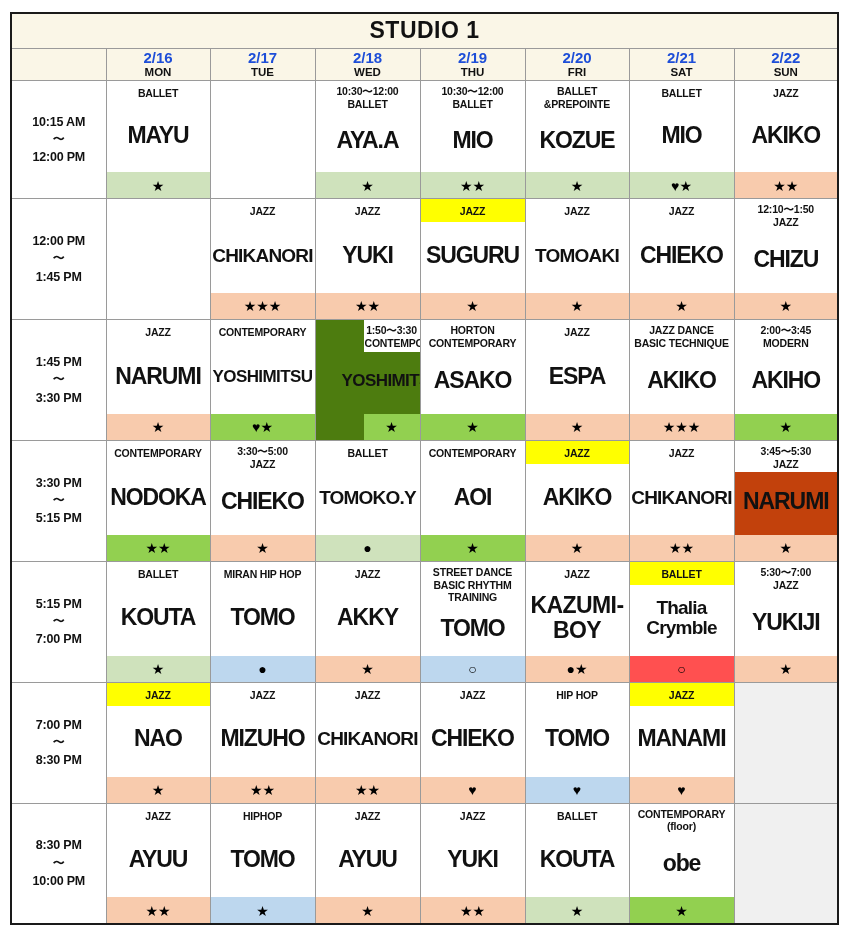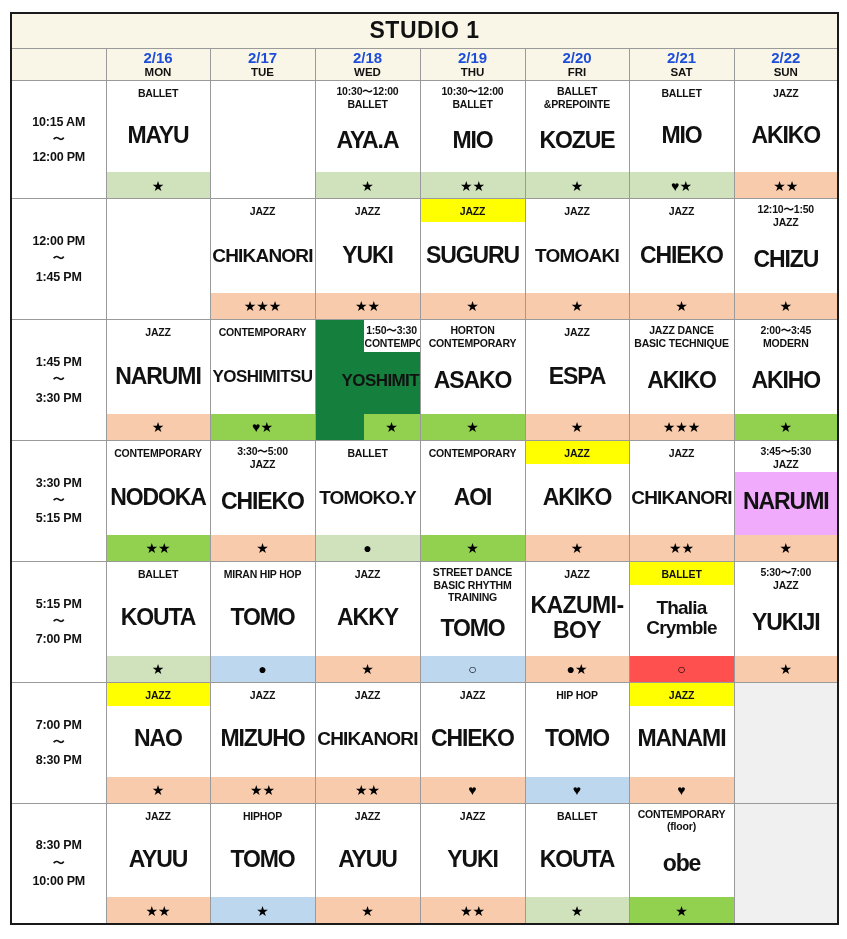--- a/index.html
+++ b/index.html
@@ -399,21 +399,21 @@
               <div class="namebox">
                 <div class="name xsmall">
                   <span style="display: block;">YOSHIMITSU</span>
                 </div>
               </div>
               <div class="stars" style="background: rgb(146, 208, 80);">
                 <span class="sym">♥★</span>
               </div>
             </div>
           </td>
-          <td style="background: #15803d; padding-left: 48px;">
+          <td style="background: #4d7c0f; padding-left: 48px;">
             <div class="cellwrap">
               <div class="genre" style="background: rgb(255, 255, 255);">
                 <span>1:50〜3:30</span>
                 <span>CONTEMPORARY</span>
               </div>
               <div class="namebox">
                 <div class="name xsmall">
                   <span style="display: block;">YOSHIMITSU</span>
                 </div>
               </div>
@@ -576,21 +576,21 @@
               <div class="namebox">
                 <div class="name small">
                   <span style="display: block;">CHIKANORI</span>
                 </div>
               </div>
               <div class="stars" style="background: rgb(248, 203, 173);">
                 <span class="sym">★★</span>
               </div>
             </div>
           </td>
-          <td style="background: #f0abfc;">
+          <td style="background: #c2410c;">
             <div class="cellwrap">
               <div class="genre" style="background: rgb(255, 255, 255);">
                 <span>3:45〜5:30</span>
                 <span>JAZZ</span>
               </div>
               <div class="namebox">
                 <div class="name">
                   <span style="display: block;">NARUMI</span>
                 </div>
               </div>

